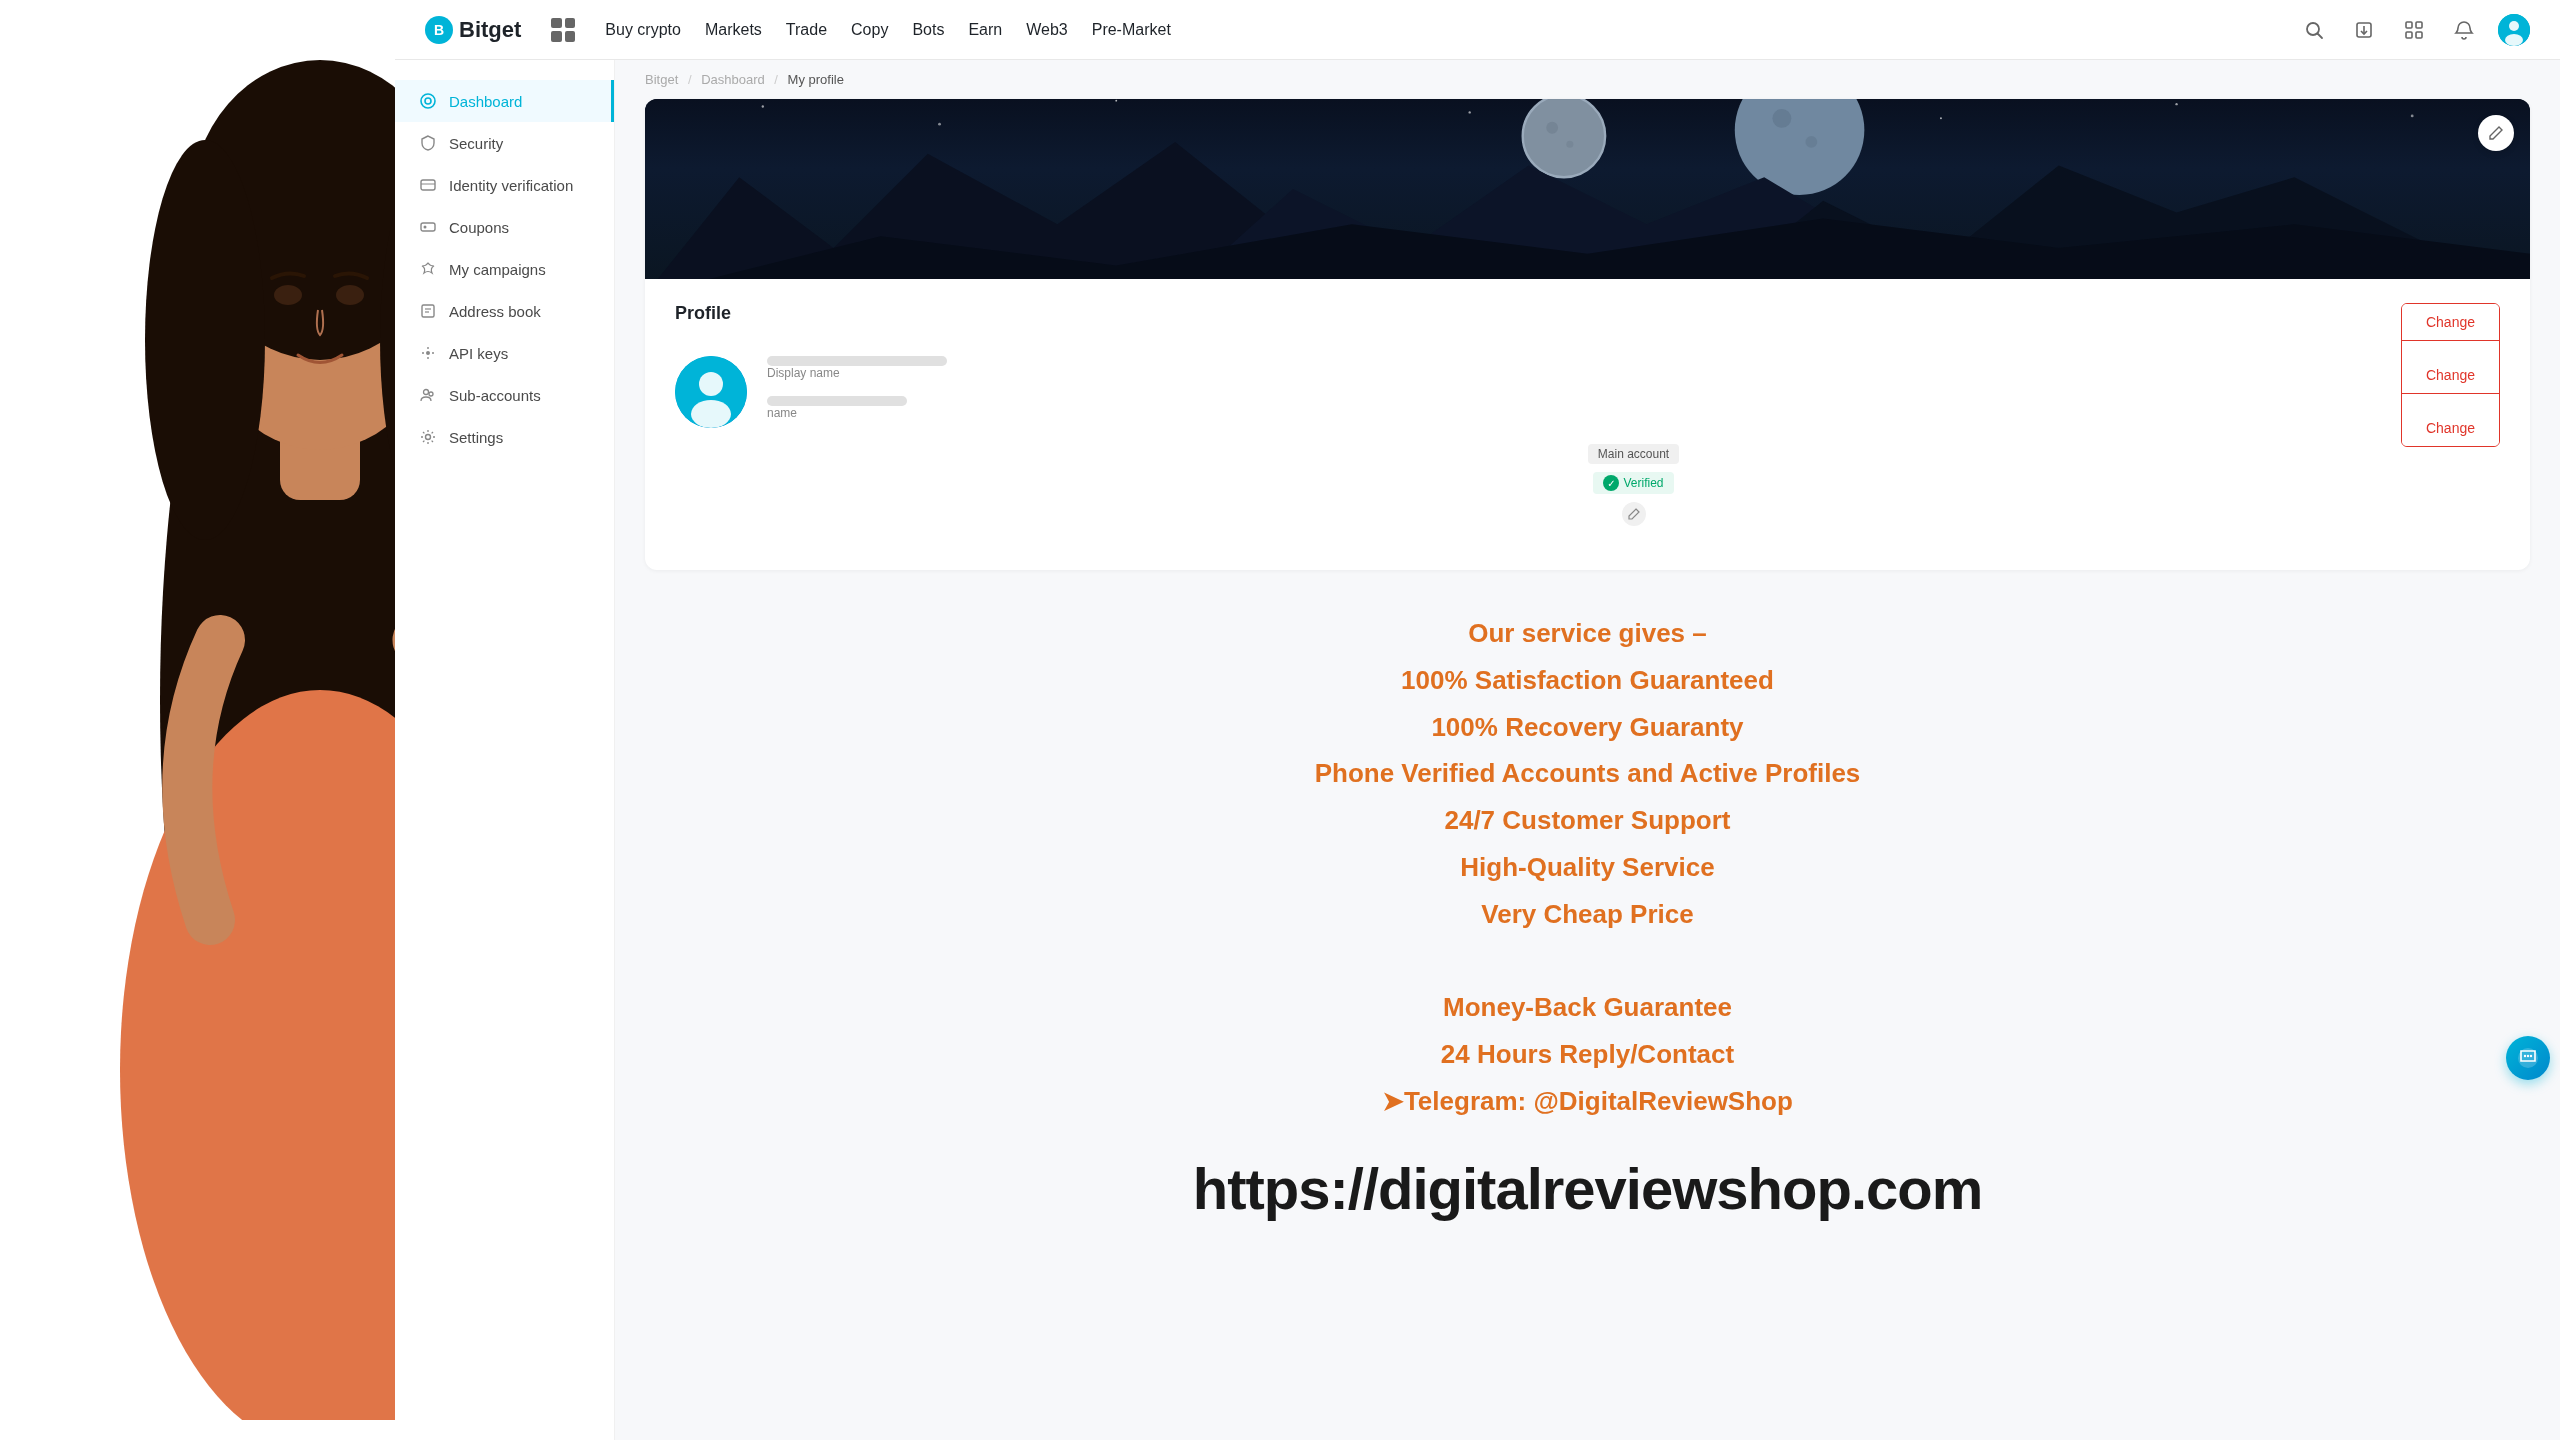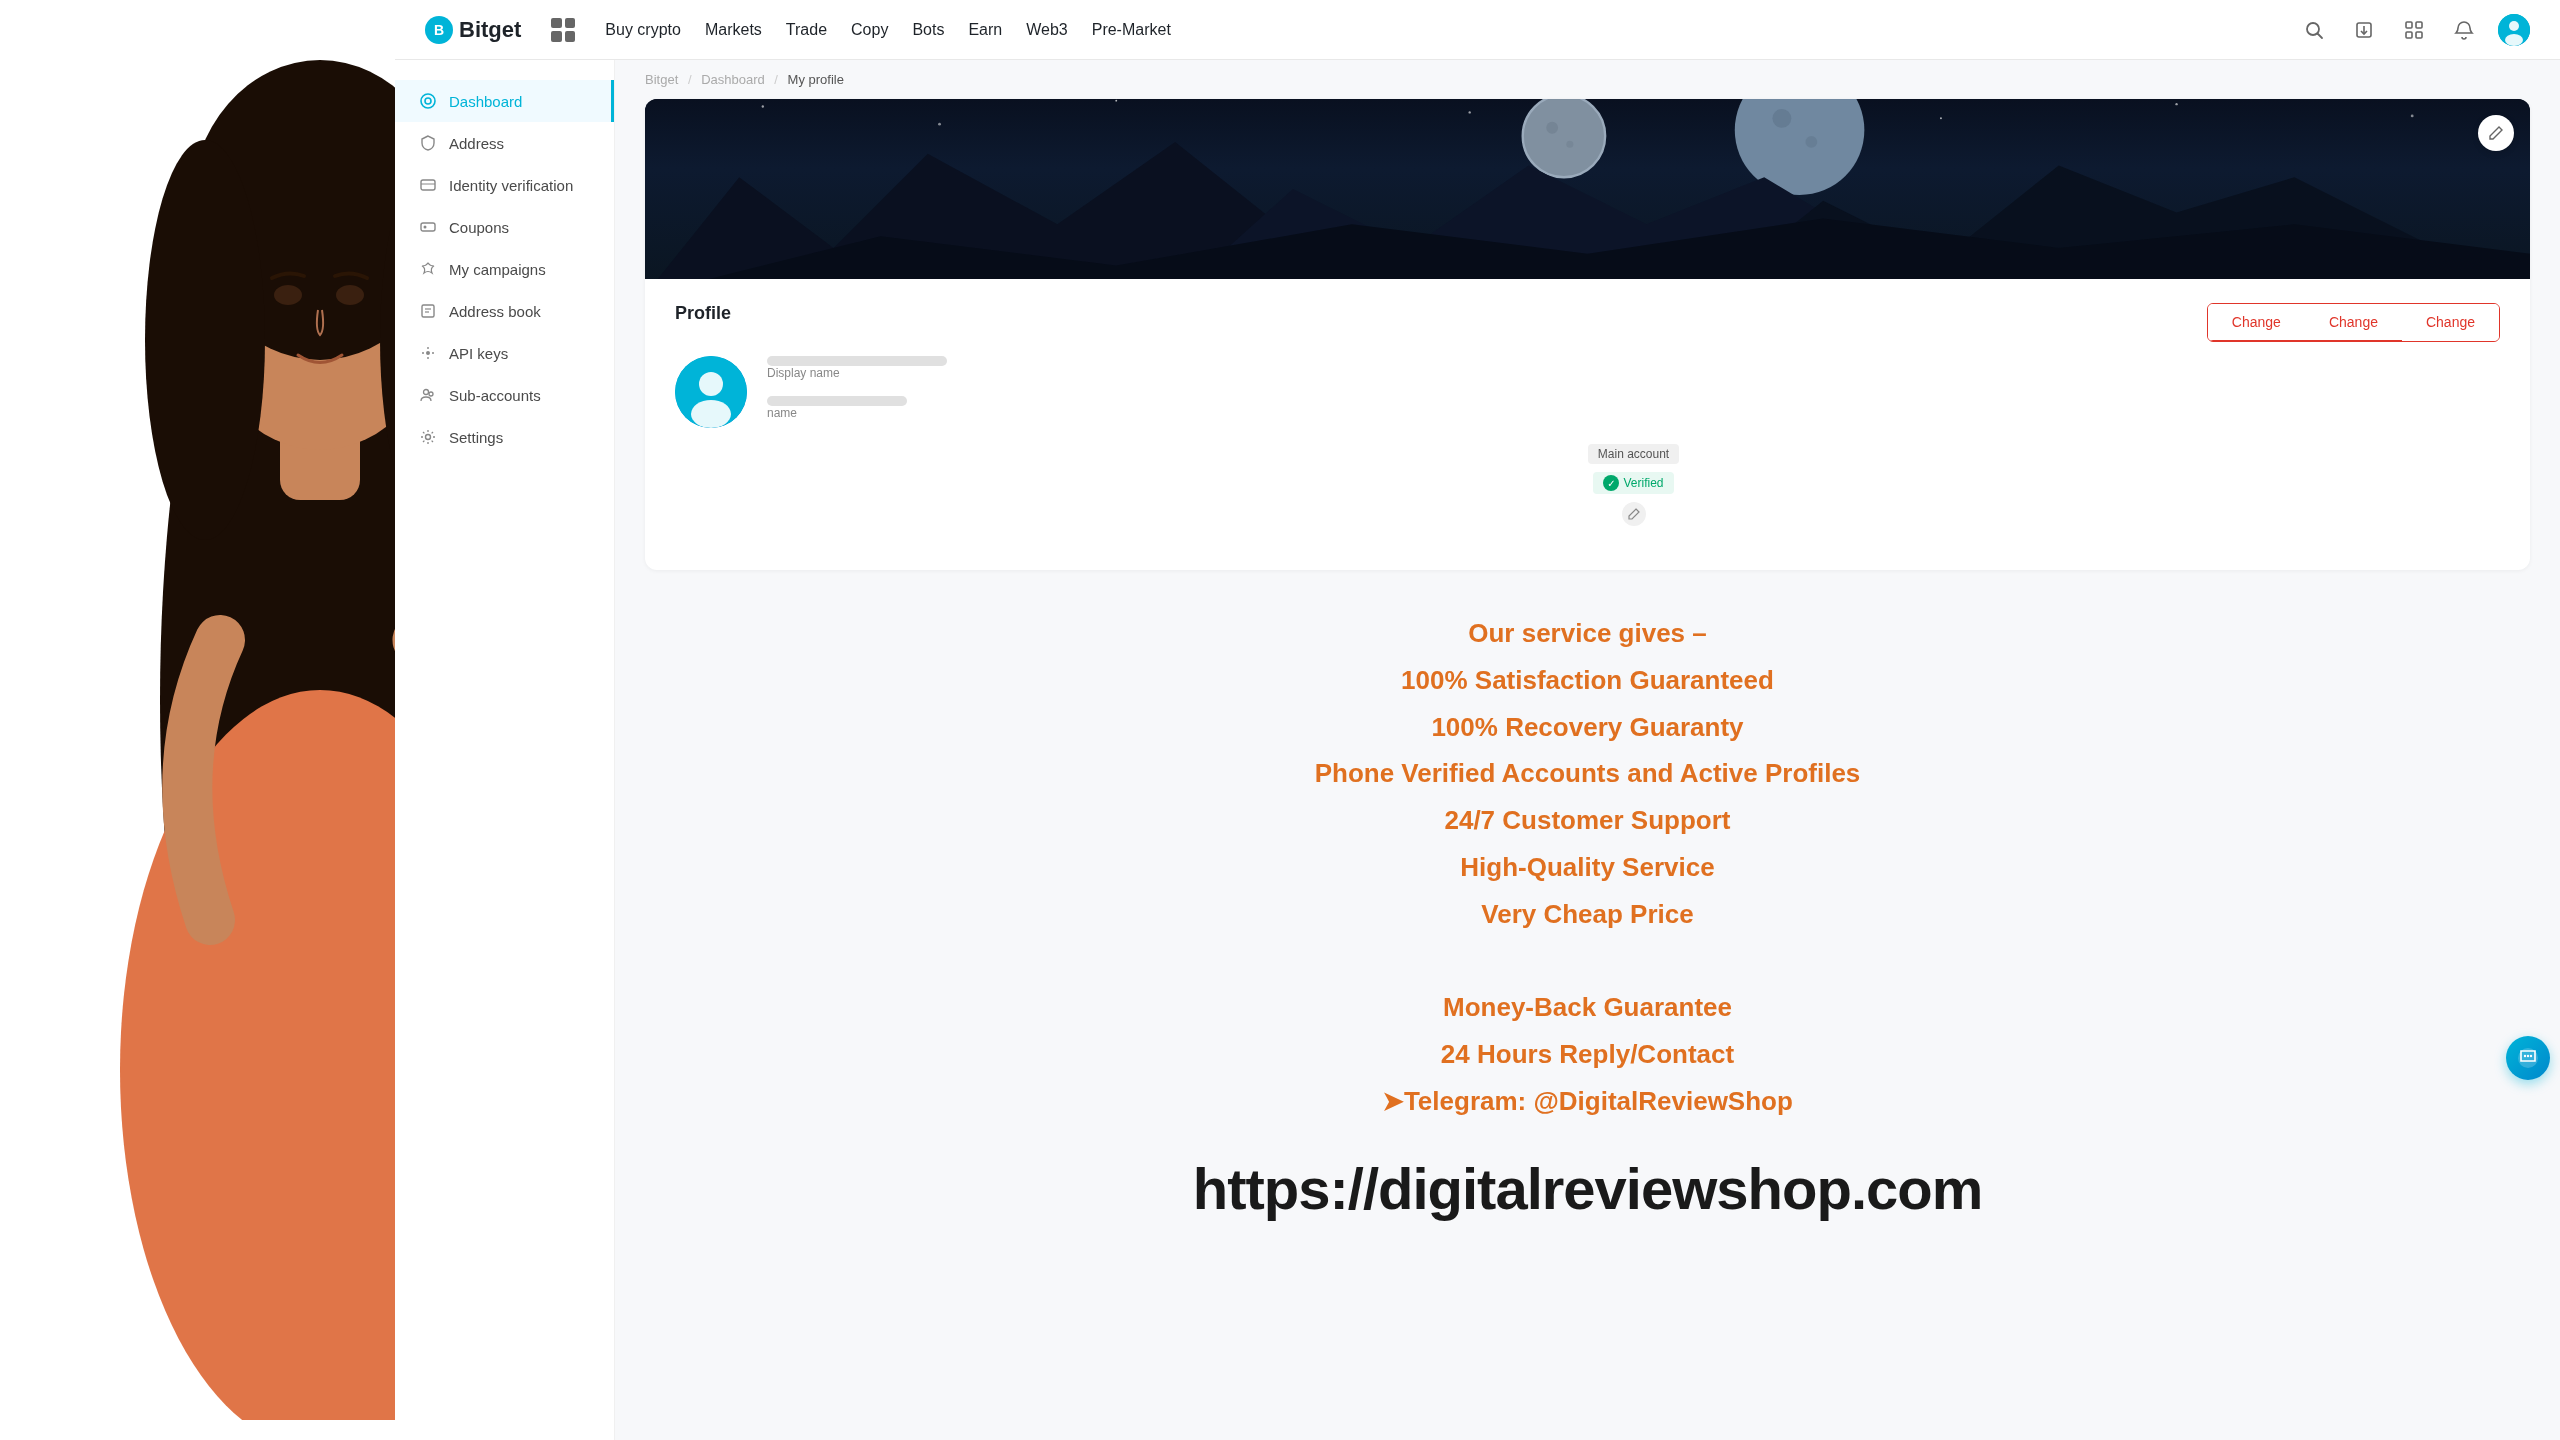--- a/index.html
+++ b/index.html
@@ -348,22 +348,22 @@
       cursor: pointer;
       font-size: 12px;
     }
 
     
     .change-buttons {
       position: absolute;
       right: 30px;
       top: 24px;
       display: flex;
-      flex-direction: row;
-      gap: 0;
+      flex-direction: column;
+      gap: 16px;
       border: 1px solid #e0352a;
       border-radius: 6px;
       overflow: hidden;
     }
 
     .change-btn {
       padding: 10px 24px;
       font-size: 14px;
       color: #e0352a;
       background: white;
@@ -533,21 +533,21 @@
         </svg>
       </span>
       <span>Dashboard</span>
     </div>
     <div class="sidebar-item">
       <span class="sidebar-item-icon">
         <svg width="16" height="16" viewBox="0 0 16 16" fill="none">
           <path d="M8 1L2 4v4c0 3.5 2.5 6.5 6 7 3.5-.5 6-3.5 6-7V4L8 1z" stroke="#888" stroke-width="1.4"></path>
         </svg>
       </span>
-      <span>Address</span>
+      <span>Security</span>
     </div>
     <div class="sidebar-item">
       <span class="sidebar-item-icon">
         <svg width="16" height="16" viewBox="0 0 16 16" fill="none">
           <rect x="1" y="3" width="14" height="10" rx="2" stroke="#888" stroke-width="1.4"></rect>
           <line x1="1" y1="7" x2="15" y2="7" stroke="#888" stroke-width="1"></line>
         </svg>
       </span>
       <span>Identity verification</span>
     </div>

